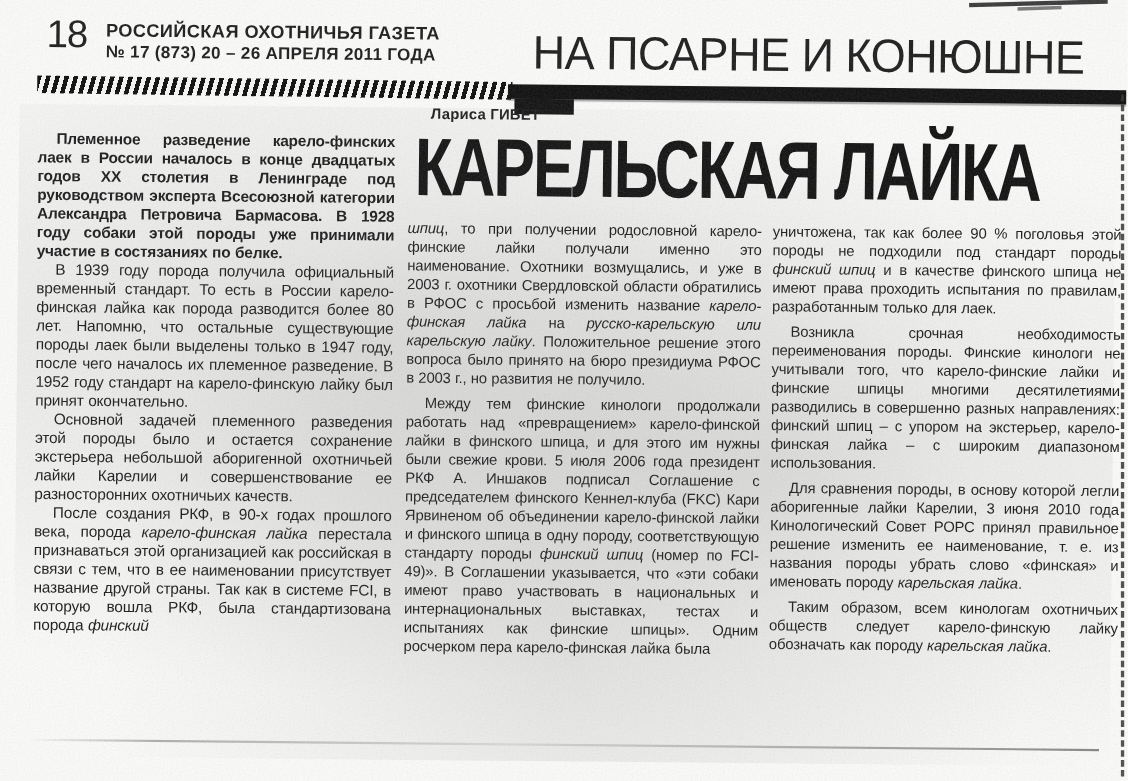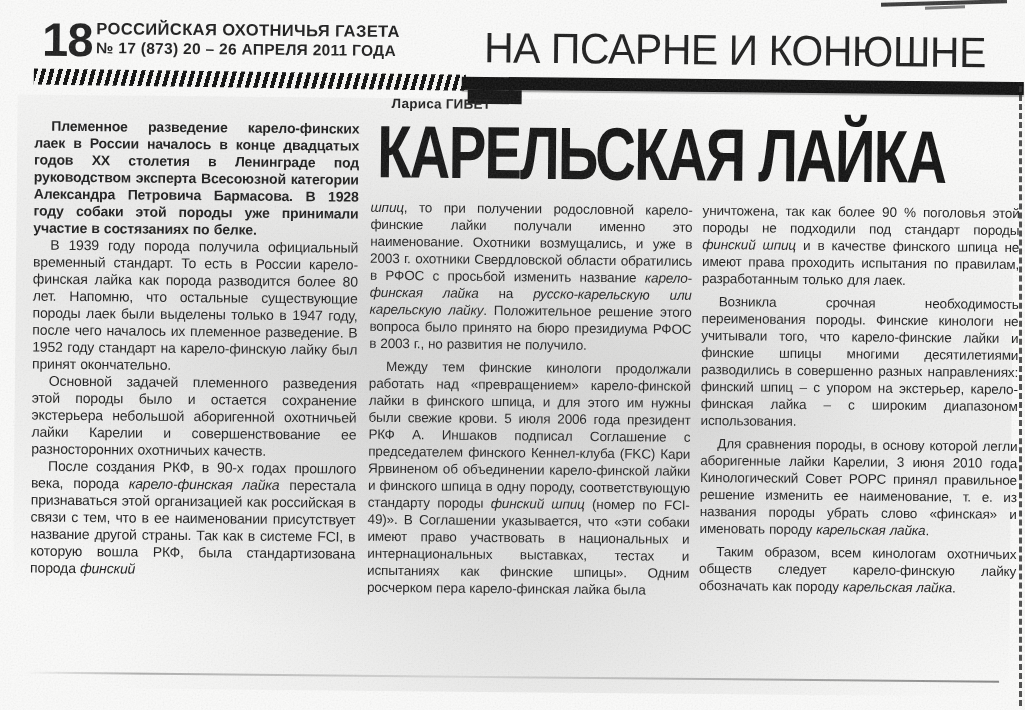--- a/index.html
+++ b/index.html
@@ -11,21 +11,21 @@
     color: #1b1b1b;
   }
   .sheet {
     position: absolute; inset: 0;
     transform: rotate(0.55deg);
     transform-origin: 80px 60px;
   }
   
   .pagenum {
     position: absolute; left: 42px; top: 12px;
-    font-size: 47px; font-weight: bold; letter-spacing: -1px;
+    font-size: 35px; font-weight: normal; letter-spacing: -1px;
   }
   .masthead { position: absolute; left: 96px; top: 18px; line-height: 20px; }
   .masthead .l1 { font-size: 16.5px; font-weight: bold; letter-spacing: 0.4px; white-space: nowrap; }
   .masthead .l2 { font-size: 15.5px; font-weight: bold; letter-spacing: 0.3px; white-space: nowrap; }
   .section-title {
     position: absolute; left: 484px; top: 20px;
     font-size: 41px; font-weight: normal; white-space: nowrap;
     transform: scaleY(1.04); transform-origin: left top;
     letter-spacing: -0.5px;
   }

